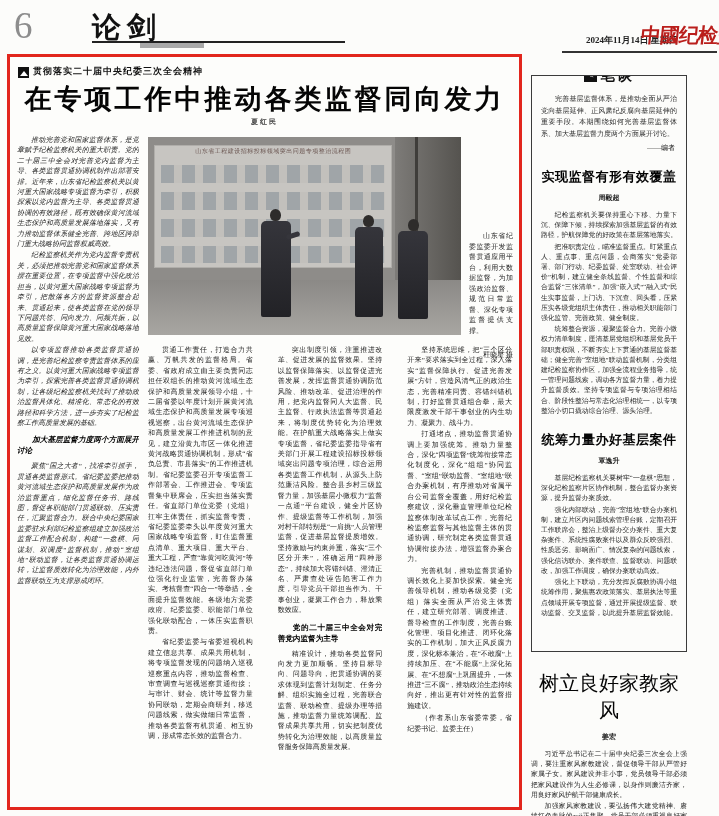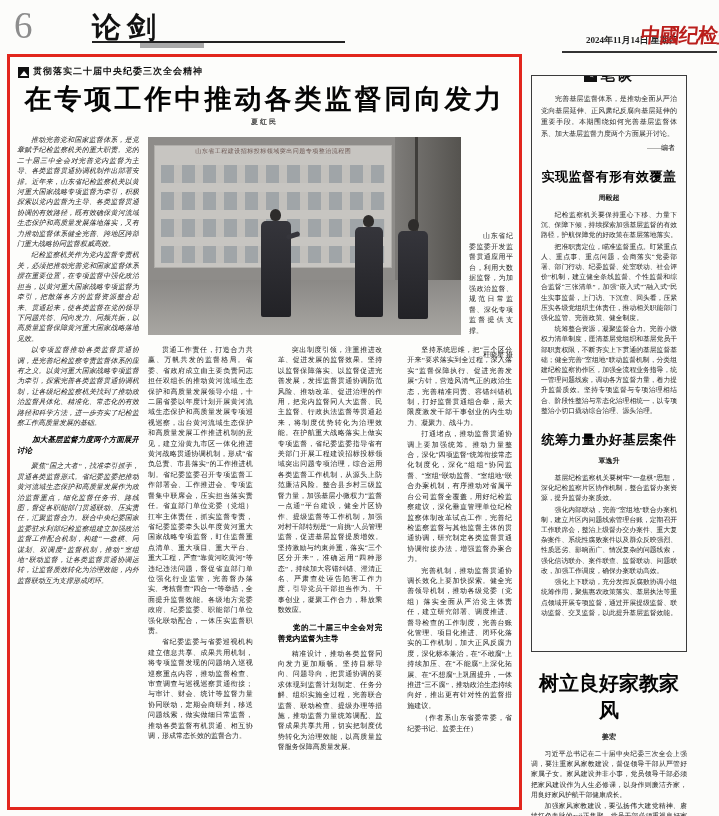--- a/index.html
+++ b/index.html
@@ -77,21 +77,21 @@
   .bitan-icon{width:13px;height:13px;background:#111;color:#fff;font-size:9px;line-height:13px;
               text-align:center;flex:0 0 auto;}
   .bitan-label{font-size:15px;font-weight:700;letter-spacing:2px;color:#111;}
   .intro{margin:16px 0 0;font-size:7px;line-height:11.5px;text-align:justify;text-indent:2em;color:#2a2a2a;}
   .editor-sig{text-align:right;font-size:7px;font-weight:400;margin:3px 2px 0;color:#111;}
   .sb-title{margin:15px 0 7px;text-align:center;font-size:13px;font-weight:700;
             letter-spacing:.5px;color:#050505;}
   .sb-author{text-align:center;font-size:7px;font-weight:700;margin:0 0 7px;color:#222;}
   .sbp{font-size:6.8px;line-height:10.2px;text-align:justify;text-indent:2em;margin:0 0 1px;color:#262626;}
   .third-article{margin-top:18px;}
-  .sb-title-big{margin:0 0 8px;text-align:center;font-size:20px;font-weight:700;color:#050505;}
+  .sb-title-big{margin:0 0 8px;text-align:center;font-size:20px;font-weight:400;color:#050505;}
 </style>
 </head>
 <body>
 
 <div class="page">
 
   <div class="page-num">6</div>
   <div class="section-name">论剑</div>
   <div class="sec-rule"></div>
   <div class="sec-bar"></div>

